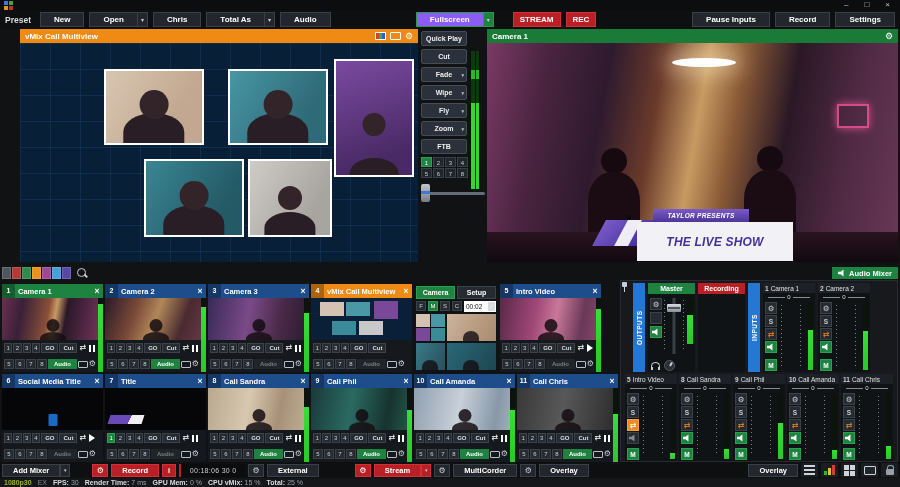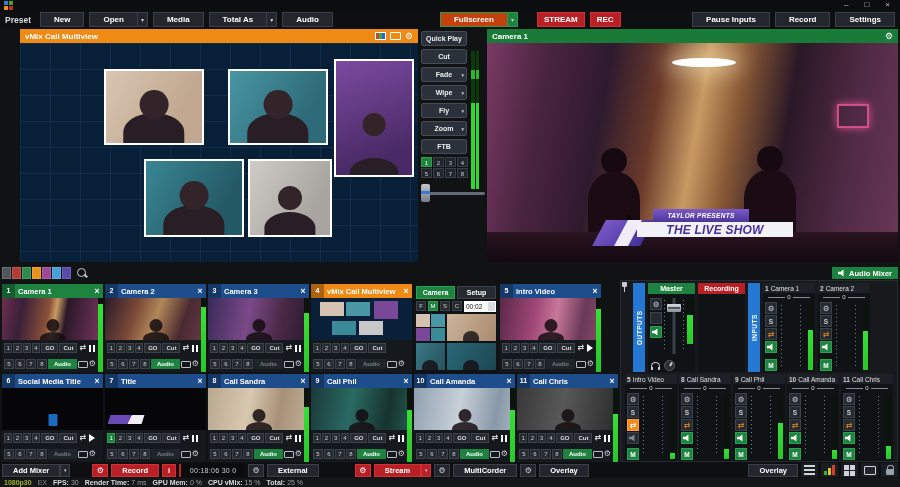--- a/index.html
+++ b/index.html
@@ -15,21 +15,21 @@
   .win-ctrl{margin-left:auto;display:flex;gap:16px;font-size:8px;color:#c8c8c8;line-height:10px;padding-right:6px;}
   .win-ctrl span{cursor:default;}
 
   
   .tbar{position:absolute;top:10px;left:0;right:0;height:19px;background:#0d0f11;display:flex;align-items:center;padding:0 5px;gap:5px;}
   .tb-lbl{font-size:8.5px;font-weight:bold;color:#ddd;margin-right:4px;}
   .tb-btn{height:15px;background:#23272d;border:1px solid #3a4049;color:#fff;font-size:8px;font-weight:bold;display:flex;align-items:center;justify-content:center;padding:0 13px;white-space:nowrap;}
   .tb-split{display:flex;}
   .tb-split .tb-btn{border-right:none;}
   .tb-caret{height:15px;width:11px;background:#23272d;border:1px solid #3a4049;display:flex;align-items:center;justify-content:center;font-size:6px;color:#ccc;}
-  .tb-btn.green{background:#c2410c;border-color:#2a9a4e;margin-left:102px;}
+  .tb-btn.green{background:#8b5cf6;border-color:#2a9a4e;margin-left:80px;}
   .tb-caret.green{background:#1e8240;border-color:#2a9a4e;}
   .tb-btn.red{background:#b82025;border-color:#d03036;padding:0 6px;}
   .tb-btn.stream-b{margin-left:14px;}
   .tb-right{margin-left:auto;display:flex;gap:5px;}
 
   
   .preview{position:absolute;left:20px;top:29px;width:398px;height:233px;background:#06111e;}
   .pv-hd{height:14px;background:#ef8a15;display:flex;align-items:center;padding:0 5px;gap:4px;}
   .pv-hd .t{font-size:8px;font-weight:bold;color:#fff;flex:1;}
   .cb-i{width:11px;height:8px;border:1px solid #fff;background:linear-gradient(90deg,#d04030 0 33%,#30b040 33% 66%,#3060d0 66%);}
@@ -77,21 +77,21 @@
   .psil::after{content:"";position:absolute;left:50%;transform:translateX(-50%);top:24px;width:52px;height:64px;border-radius:45% 45% 0 0;background:#1a0c12;}
   .p-left{left:24%;bottom:12%;}
   .p-right{left:62%;bottom:13%;}
   .desk{position:absolute;bottom:0;left:0;right:0;height:30px;background:linear-gradient(#2a1420,#120810);}
   .mic{position:absolute;width:4px;height:12px;background:#0c0810;border-radius:2px;}
   .mic.m1{left:34%;bottom:16%;}.mic.m2{left:57%;bottom:17%;}
   .lt{position:absolute;left:108px;top:166px;width:200px;height:38px;}
   .lt-slash{position:absolute;left:4px;top:11px;width:48px;height:26px;background:linear-gradient(120deg,#7a5ac8,#44309a);transform:skewX(-28deg);}
   .lt-slash2{position:absolute;left:26px;top:11px;width:14px;height:26px;background:#fff;transform:skewX(-28deg);opacity:.9;}
   .lt-top{position:absolute;left:58px;top:0;width:96px;height:13px;background:linear-gradient(#7a5ac8,#4c3699);display:flex;align-items:center;justify-content:center;color:#fff;font-size:6.5px;font-weight:bold;font-style:italic;letter-spacing:.3px;}
-  .lt-main{position:absolute;left:42px;top:13px;width:156px;height:15px;background:#f2f1f5;display:flex;align-items:center;justify-content:center;color:#44309a;font-size:12px;font-weight:bold;font-style:italic;letter-spacing:.2px;}
+  .lt-main{position:absolute;left:42px;top:13px;width:156px;height:39px;background:#f2f1f5;display:flex;align-items:center;justify-content:center;color:#44309a;font-size:12px;font-weight:bold;font-style:italic;letter-spacing:.2px;}
 
   
   .fbar{position:absolute;left:2px;top:265px;height:16px;display:flex;align-items:center;gap:1px;}
   .fc{width:9px;height:12px;display:inline-block;border:1px solid rgba(255,255,255,.15);}
   .search-i{position:relative;width:13px;height:13px;margin-left:4px;}
   .search-i::before{content:"";position:absolute;left:1px;top:1px;width:7px;height:7px;border:1.5px solid #c8cdd4;border-radius:50%;}
   .search-i::after{content:"";position:absolute;left:8px;top:8px;width:4px;height:1.5px;background:#c8cdd4;transform:rotate(45deg);}
 
   
   .inputs-row{position:absolute;left:2px;display:flex;gap:2px;align-items:flex-start;}
@@ -261,21 +261,21 @@
   </span>
 </div>
 
 <div class="tbar">
   <span class="tb-lbl">Preset</span>
   <span class="tb-btn">New</span>
   <span class="tb-split">
     <span class="tb-btn">Open</span>
     <span class="tb-caret">▾</span>
   </span>
-  <span class="tb-btn">Media</span>
+  <span class="tb-btn">Chris</span>
   <span class="tb-split">
     <span class="tb-btn">Total As</span>
     <span class="tb-caret">▾</span>
   </span>
   <span class="tb-btn">Audio</span>
   <span class="tb-split">
     <span class="tb-btn green">Fullscreen</span>
     <span class="tb-caret green">▾</span>
   </span>
   <span class="tb-btn red stream-b">STREAM</span>

